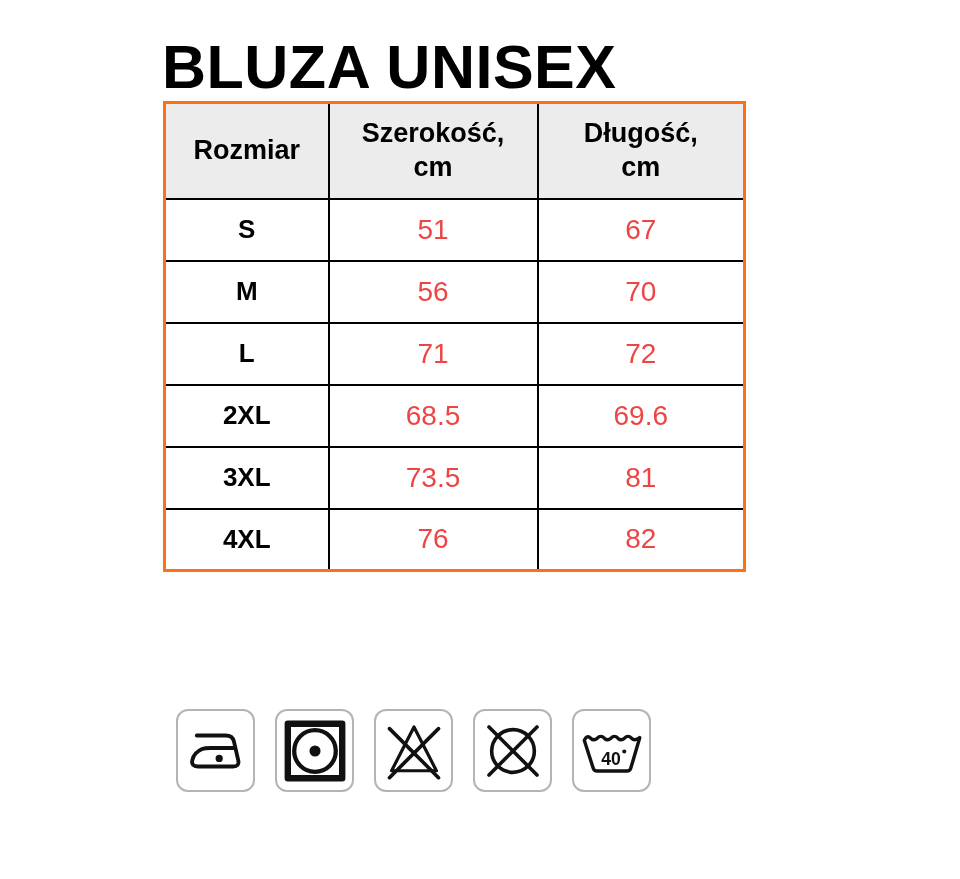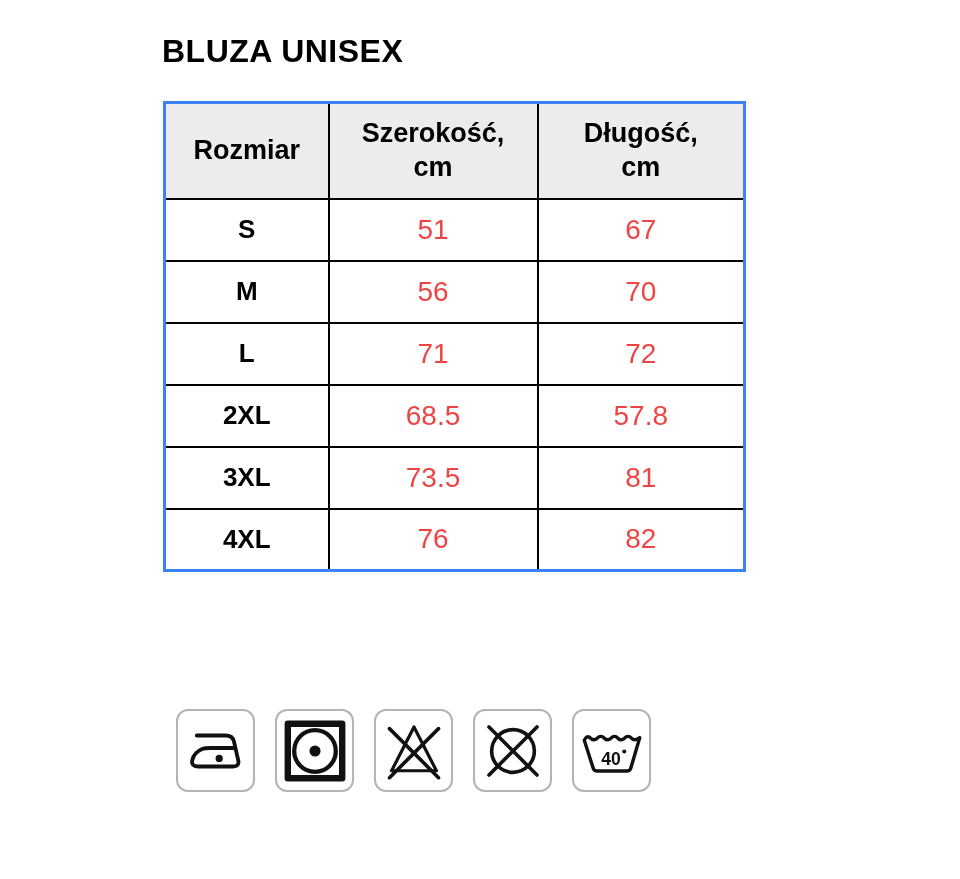--- a/index.html
+++ b/index.html
@@ -7,33 +7,33 @@
     width: 960px; height: 879px;
     background: #ffffff;
     font-family: "Liberation Sans", sans-serif;
     position: relative;
     overflow: hidden;
   }
   .page-title {
     position: absolute;
     left: 162px; top: 34px;
     margin: 0;
-    font-size: 32px;
+    font-size: 61px;
     font-weight: 700;
     letter-spacing: 0.5px;
     color: #000;
     line-height: 1.1;
   }
   table.size-table {
     position: absolute;
     left: 163px; top: 101px;
     width: 580px;
     border-collapse: collapse;
     table-layout: fixed;
-    border: 3px solid #3b82f6;
+    border: 3px solid #f97316;
   }
   .size-table th, .size-table td {
     border: 2px solid #000;
     text-align: center;
     vertical-align: middle;
     padding: 0;
   }
   .size-table thead tr { height: 96px; }
   .size-table th {
     background: #ececec;
@@ -114,21 +114,21 @@
         <td class="value-cell">70</td>
       </tr>
       <tr>
         <td class="size-cell">L</td>
         <td class="value-cell">71</td>
         <td class="value-cell">72</td>
       </tr>
       <tr>
         <td class="size-cell">2XL</td>
         <td class="value-cell">68.5</td>
-        <td class="value-cell">57.8</td>
+        <td class="value-cell">69.6</td>
       </tr>
       <tr>
         <td class="size-cell">3XL</td>
         <td class="value-cell">73.5</td>
         <td class="value-cell">81</td>
       </tr>
       <tr>
         <td class="size-cell">4XL</td>
         <td class="value-cell">76</td>
         <td class="value-cell">82</td>

